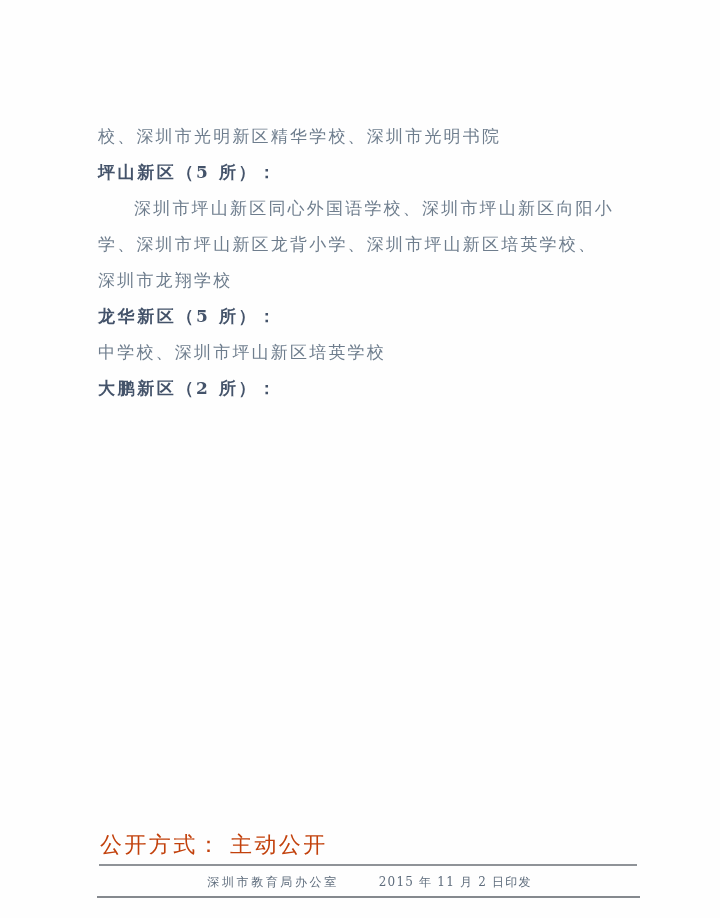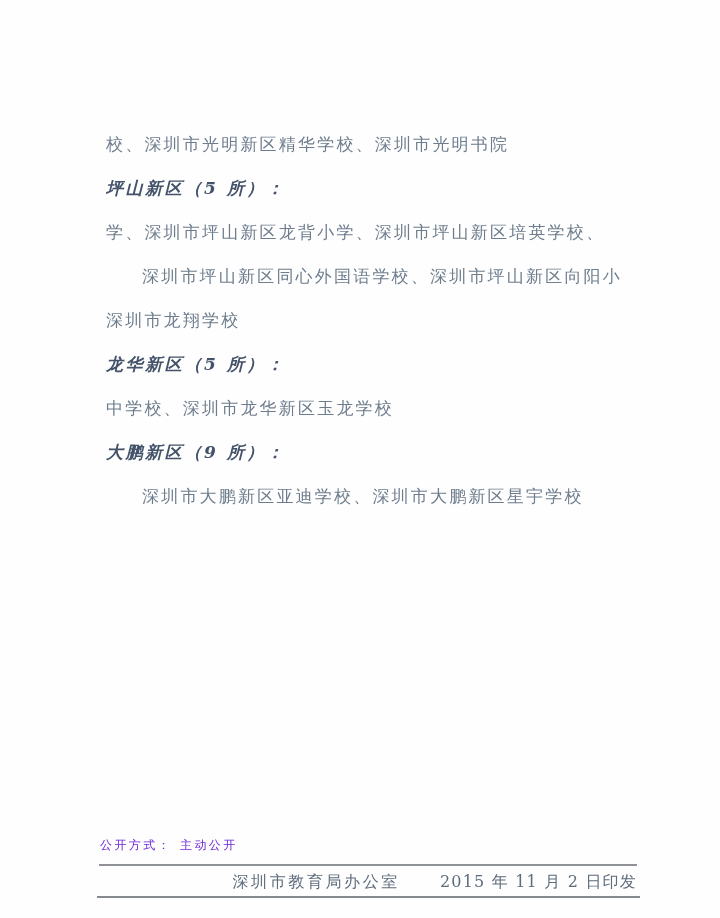--- a/index.html
+++ b/index.html
@@ -16,46 +16,45 @@
     font-family: "DejaVu Serif", "Liberation Serif", serif;
     overflow: hidden;
   }
   .content {
     position: absolute;
     left: 98px;
     top: 118px;
     width: 552px;
   }
   .line {
-    margin: 8px;
+    margin: 0;
     height: 36px;
     line-height: 36px;
     font-size: 17px;
     letter-spacing: 2.2px;
     color: #6e7d8d;
     white-space: nowrap;
     font-weight: normal;
   }
   .line.heading {
     font-weight: bold;
     color: #44536a;
     letter-spacing: 2.6px;
-    font-style: italic;
   }
   .line.indent {
     text-indent: 36px;
   }
   .publicity-row {
     position: absolute;
     left: 100px;
     top: 833px;
     line-height: 24px;
-    font-size: 12px;
+    font-size: 22px;
     letter-spacing: 2.4px;
-    color: #6d28d9;
+    color: #c2410c;
     white-space: nowrap;
   }
   .publicity-row .value {
     margin-left: 8px;
   }
   .rule {
     position: absolute;
     background: #8f9398;
   }
   .rule.top {
@@ -70,50 +69,49 @@
     width: 543px;
     height: 2px;
     background: #85898e;
   }
   .issuer-row {
     position: absolute;
     left: 102px;
     top: 869px;
     width: 535px;
     display: flex;
-    justify-content: flex-end;
+    justify-content: center;
     align-items: center;
     line-height: 26px;
-    font-size: 16px;
+    font-size: 12px;
     color: #5e6c7c;
     white-space: nowrap;
     gap: 40px;
   }
   .issuer-row .issuer {
     letter-spacing: 2.6px;
   }
   .issuer-row .date {
     letter-spacing: 1.2px;
   }
 </style>
 </head>
 <body>
 
 <div class="doc-page">
 
   <main class="content">
     <p class="line">校、深圳市光明新区精华学校、深圳市光明书院</p>
     <h3 class="line heading">坪山新区（5 所）：</h3>
+    <p class="line indent">深圳市坪山新区同心外国语学校、深圳市坪山新区向阳小</p>
     <p class="line">学、深圳市坪山新区龙背小学、深圳市坪山新区培英学校、</p>
-    <p class="line indent">深圳市坪山新区同心外国语学校、深圳市坪山新区向阳小</p>
     <p class="line">深圳市龙翔学校</p>
     <h3 class="line heading">龙华新区（5 所）：</h3>
-    <p class="line">中学校、深圳市龙华新区玉龙学校</p>
-    <h3 class="line heading">大鹏新区（9 所）：</h3>
-    <p class="line indent">深圳市大鹏新区亚迪学校、深圳市大鹏新区星宇学校</p>
+    <p class="line">中学校、深圳市坪山新区培英学校</p>
+    <h3 class="line heading">大鹏新区（2 所）：</h3>
   </main>
 
   <div class="publicity-row">
     <span class="label">公开方式：</span><span class="value">主动公开</span>
   </div>
 
   <div class="rule top"></div>
 
   <div class="issuer-row">
     <span class="issuer">深圳市教育局办公室</span>

